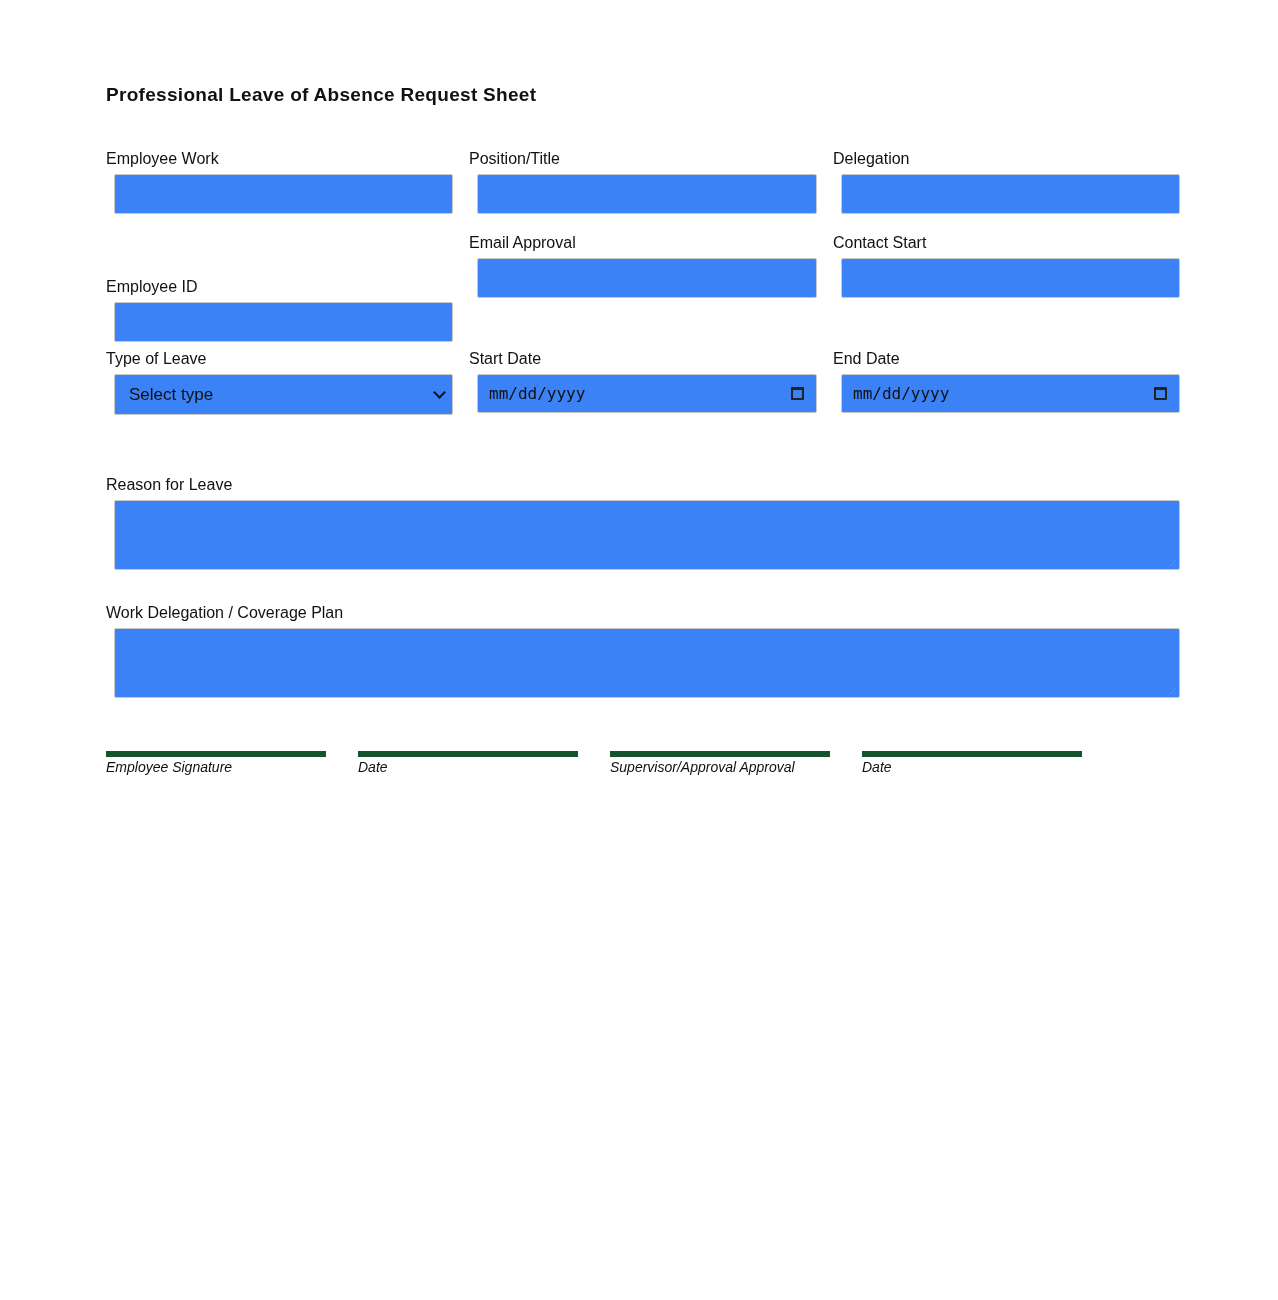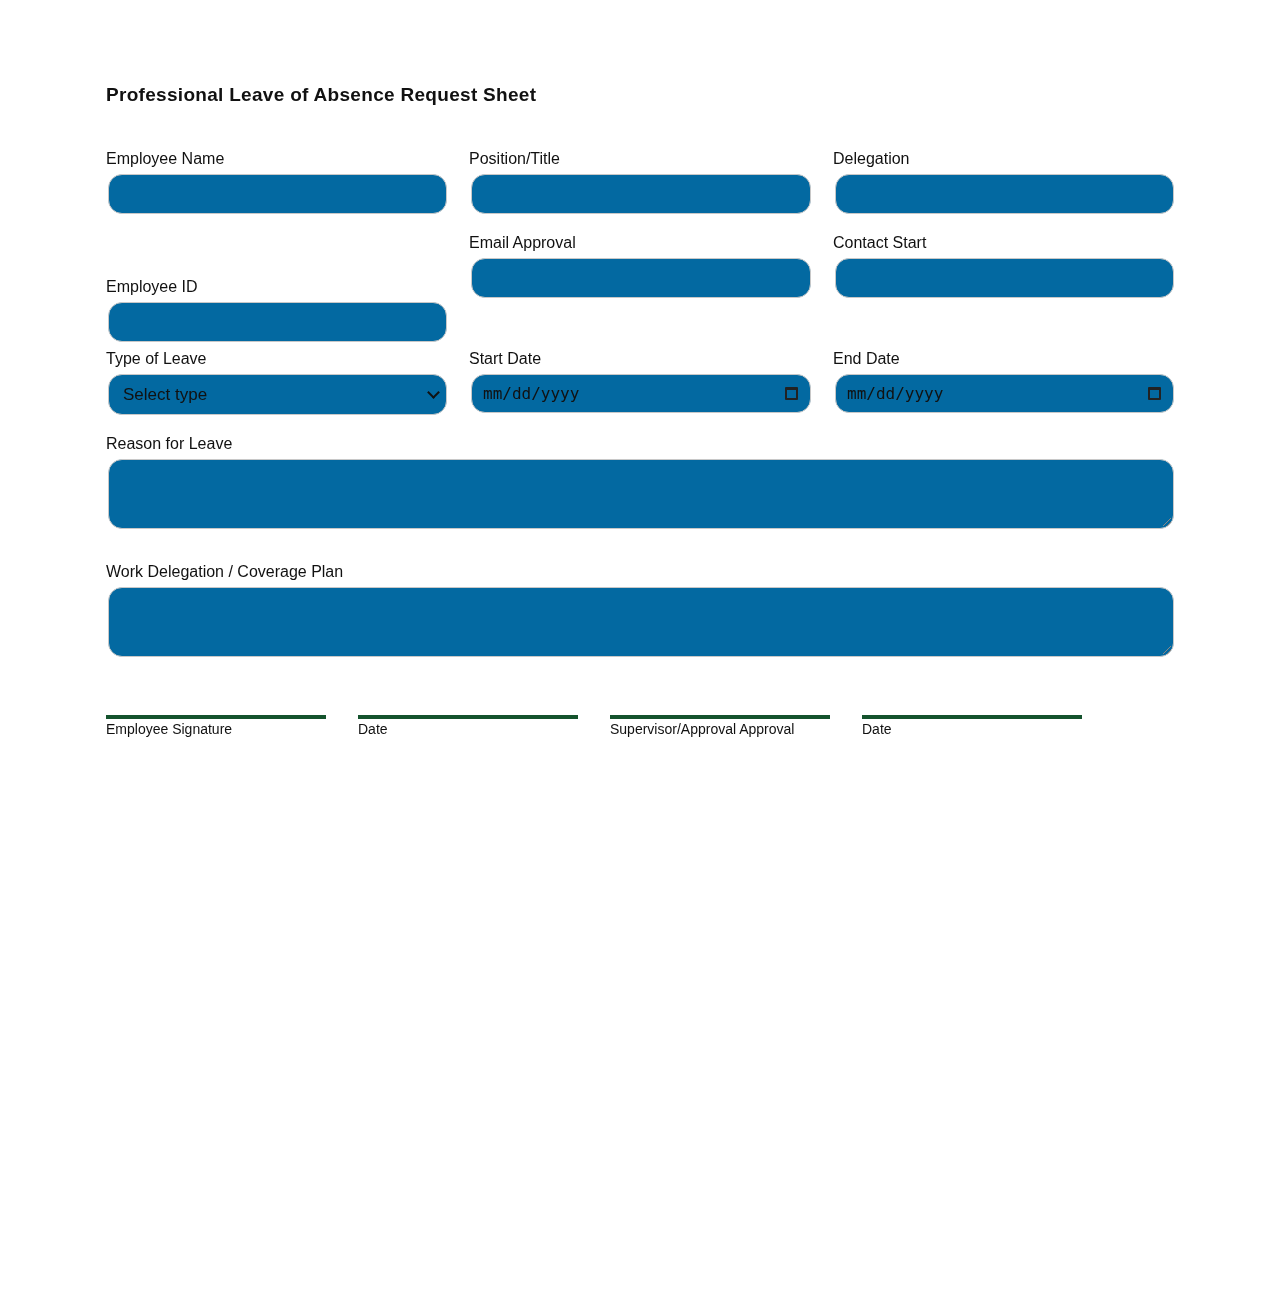--- a/index.html
+++ b/index.html
@@ -1,40 +1,40 @@
 <!DOCTYPE html>
 <html><head>
 <meta charset="utf-8">
 <style>
   html, body { margin: 0; padding: 0; background: #ffffff; }
   body { width: 1278px; height: 1300px; font-family: "Liberation Sans", sans-serif; color: #111; position: relative; }
   .page { position: absolute; left: 106px; top: 0; width: 1066px; }
   h1 { position: absolute; top: 84px; left: 0; margin: 0; font-size: 19px; font-weight: bold; letter-spacing: 0.3px; white-space: nowrap; }
   .field { position: absolute; width: 339px; }
-  .field.wide { width: 1066px; }
+  .field.wide { width: 1066px; margin-top: 41px; }
   .lbl { display: block; font-size: 16px; line-height: 18px; color: #111; }
-  .box { position: absolute; left: 2px; box-sizing: border-box; width: 100%; height: 40px; border: 1px solid #c8c8c8; border-radius: 14px; background: #0369a1; }
+  .box { position: absolute; left: 8px; box-sizing: border-box; width: 100%; height: 40px; border: 1px solid #c8c8c8; border-radius: 2px; background: #3b82f6; }
   .select { display: flex; align-items: center; justify-content: space-between; padding: 0 8px 0 14px; font-size: 17px; }
   .chev { width: 7px; height: 7px; border-right: 2px solid #111; border-bottom: 2px solid #111; transform: rotate(45deg); margin-top: -4px; }
   .date { display: flex; align-items: center; justify-content: space-between; padding: 0 12px 0 11px; font-family: "DejaVu Sans Mono", monospace; font-size: 16px; }
   .cal { width: 9px; height: 8px; border: 2px solid #222; border-top-width: 3px; border-radius: 1px; }
   .ta { height: 70px; }
   .grip { position: absolute; right: 2px; bottom: 2px; width: 8px; height: 8px;
     background: linear-gradient(135deg, transparent 45%, #888 45%, #888 55%, transparent 55%, transparent 70%, #888 70%, #888 80%, transparent 80%); }
-  .sig { position: absolute; top: 715px; width: 220px; border-top: 4px solid #14532d; }
+  .sig { position: absolute; top: 751px; width: 220px; border-top: 6px solid #14532d; font-style: italic; }
   .sig span { display: block; margin-top: 2px; font-size: 14px; line-height: 16px; white-space: nowrap; }
 </style>
 </head>
 <body>
 
 <div class="page">
   <h1>Professional Leave of Absence Request Sheet</h1>
 
   <div class="field" style="left:0; top:150px;">
-    <label class="lbl">Employee Name</label>
+    <label class="lbl">Employee Work</label>
     <div class="box" style="top:24px;"></div>
   </div>
   <div class="field" style="left:363px; top:150px; width:340px;">
     <label class="lbl">Position/Title</label>
     <div class="box" style="top:24px;"></div>
   </div>
   <div class="field" style="left:727px; top:150px;">
     <label class="lbl">Delegation</label>
     <div class="box" style="top:24px;"></div>
   </div>

